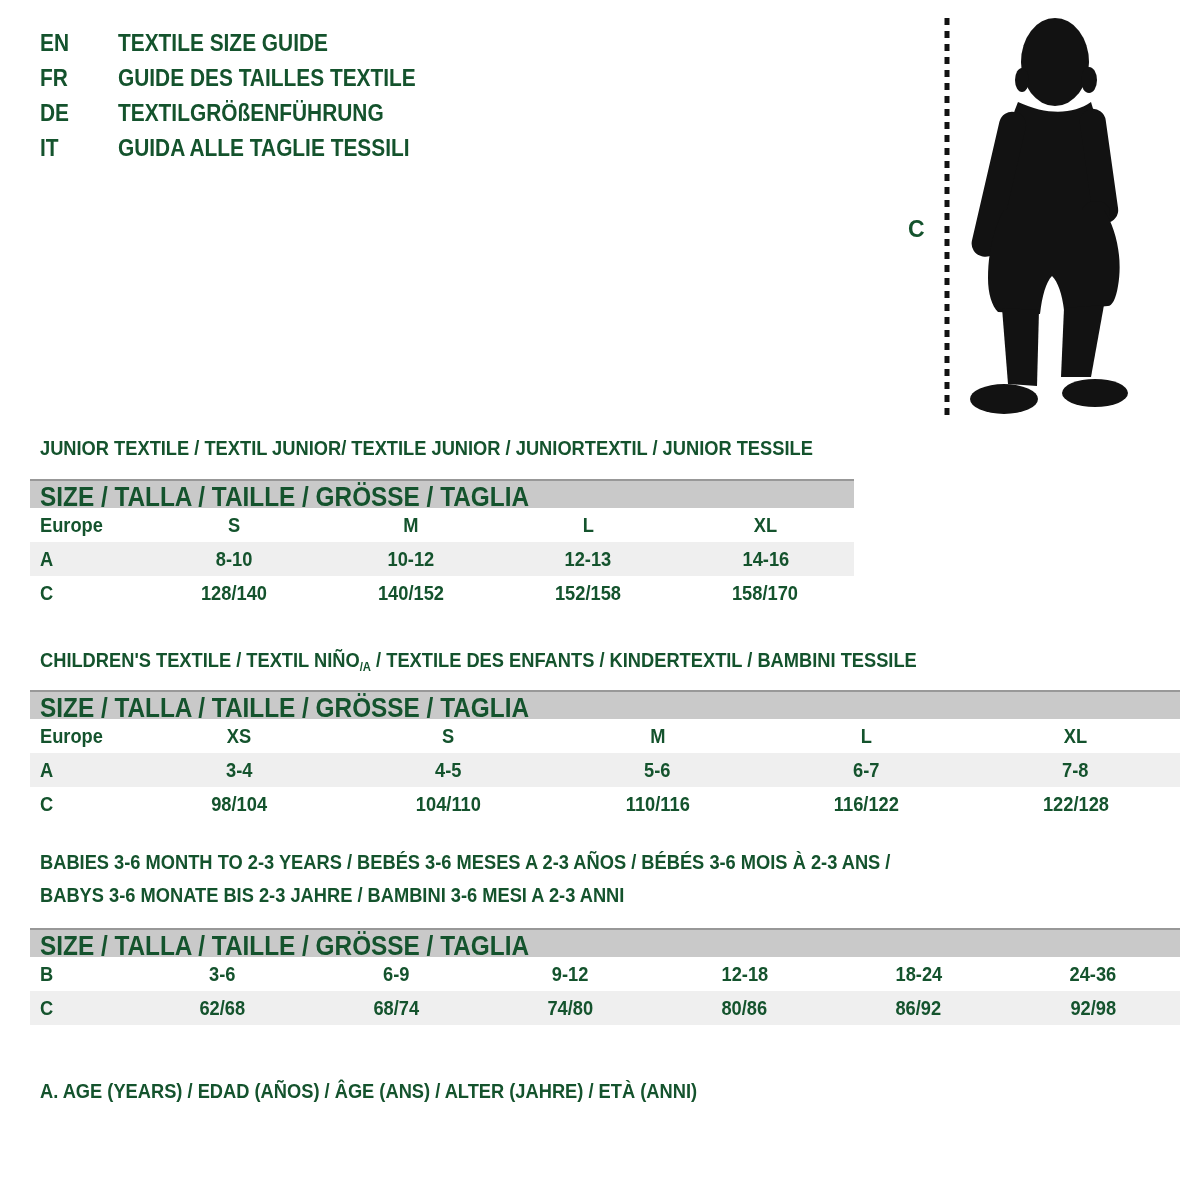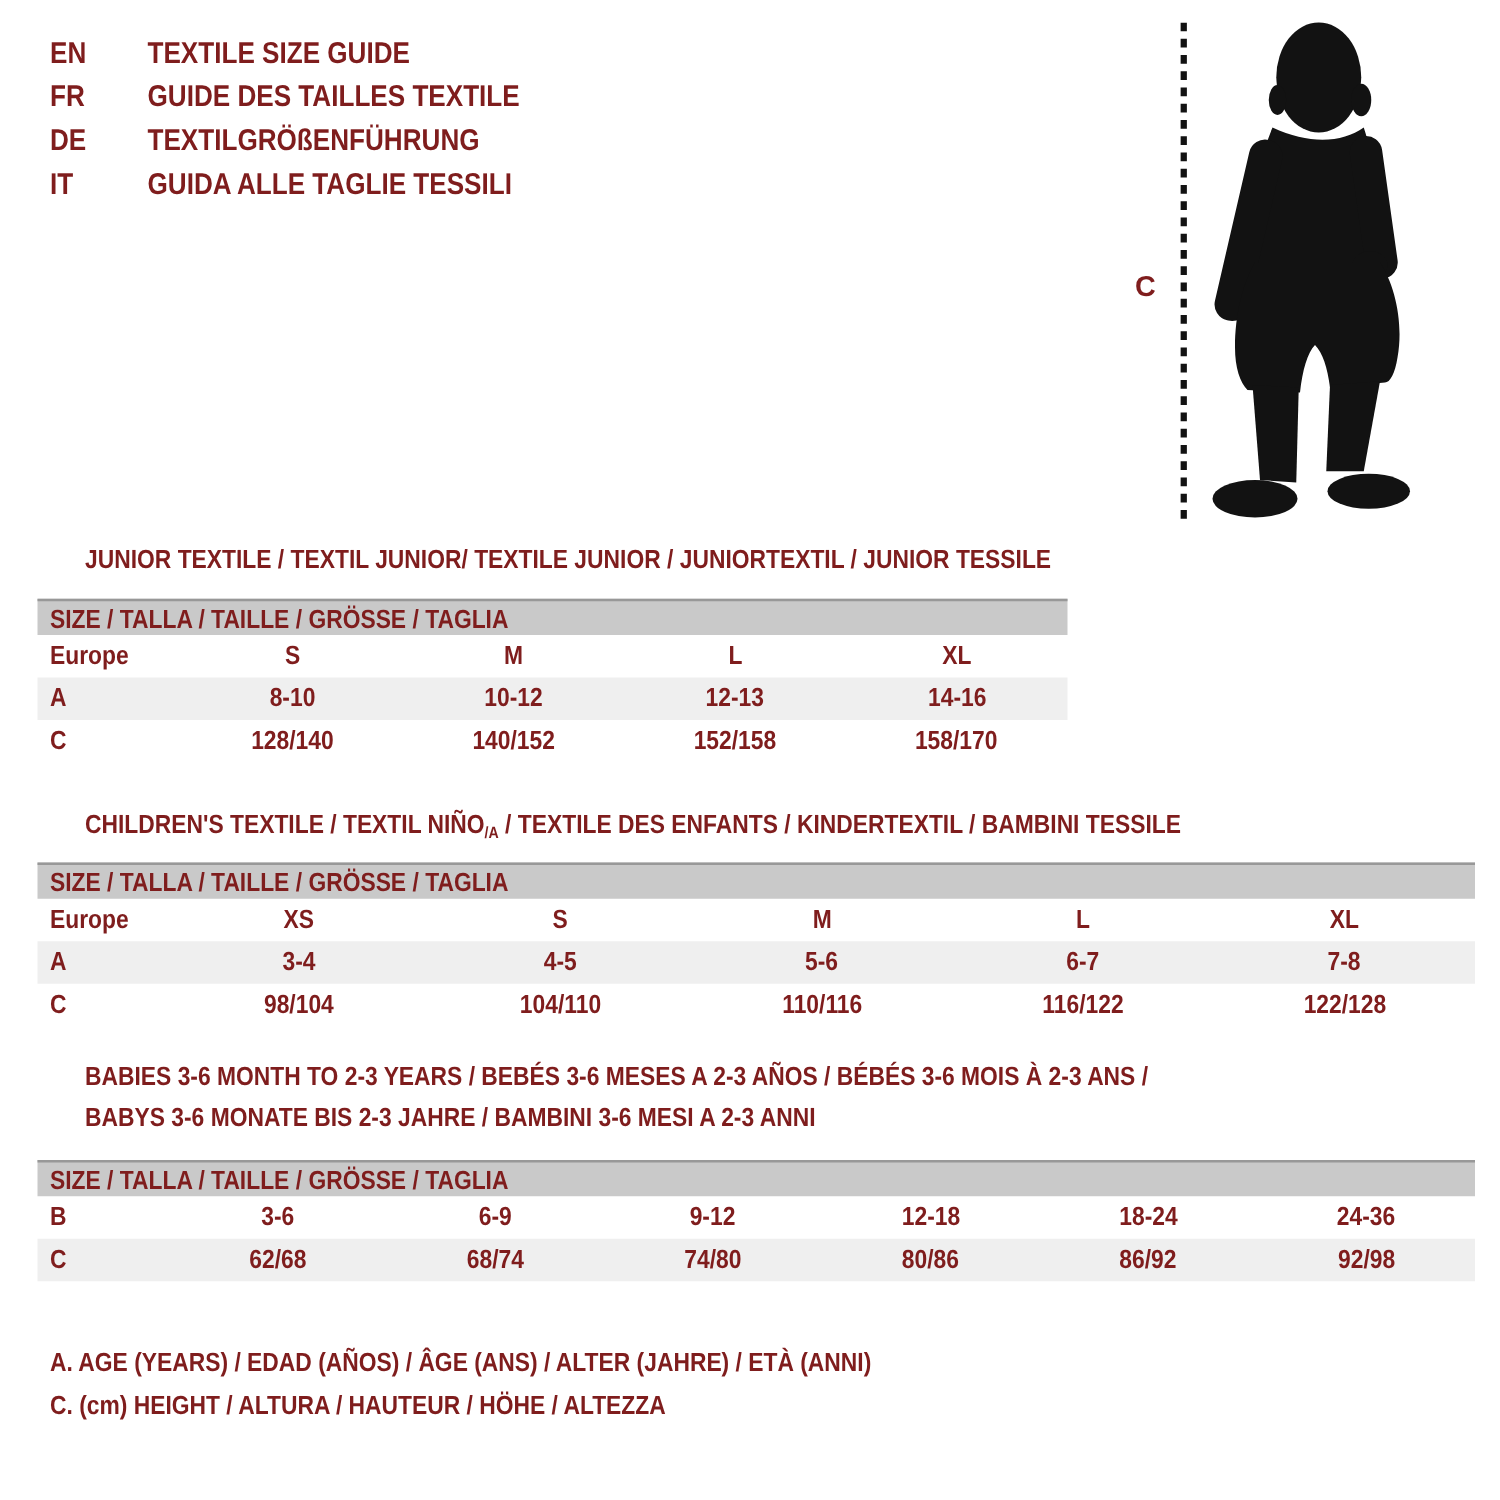--- a/index.html
+++ b/index.html
@@ -2,21 +2,21 @@
 <html><head>
 <meta charset="utf-8">
 <style>
   html, body { margin: 0; padding: 0; background: #ffffff; }
   .canvas {
     position: relative;
     width: 1200px;
     height: 1200px;
     background: #ffffff;
     font-family: "Liberation Sans", sans-serif;
-    color: #7f1d1d;
+    color: #14532d;
     overflow: hidden;
   }
   .cnd {
     display: inline-block;
     transform: scaleX(0.87);
     transform-origin: 0 50%;
     white-space: nowrap;
   }
   .cnd-c { transform-origin: 50% 50%; }
 
@@ -29,38 +29,38 @@
   
   .dash-line-svg { position: absolute; left: 942px; top: 18px; }
   .measure-label {
     position: absolute; left: 908px; top: 216px;
     font-weight: bold; font-size: 23px;
   }
   .baby-svg { position: absolute; left: 958px; top: 14px; }
 
   
   .sec-title { position: absolute; left: 40px; font-weight: bold; font-size: 21px; }
-  .sec-title .title-line { line-height: 33px; height: 33px; margin-left: 28px; }
+  .sec-title .title-line { line-height: 33px; height: 33px; }
   .subscript { font-size: 13px; vertical-align: -4px; }
   #section-title-0 { top: 431px; }
   #section-title-1 { top: 643px; }
   #section-title-2 { top: 845px; }
 
   
   .size-table { position: absolute; left: 30px; }
   .t-junior   { top: 479px; width: 824px; }
   .t-children { top: 690px; width: 1150px; }
   .t-babies   { top: 928px; width: 1150px; }
   .table-header {
     height: 29px;
     background: #c9c9c9;
     border-top: 2px solid #989898;
-    display: flex; align-items: flex-end;
+    display: flex; align-items: flex-start;
     padding-left: 10px;
-    font-weight: bold; font-size: 21px;
+    font-weight: bold; font-size: 28px;
     box-sizing: border-box;
   }
   .t-row { display: flex; height: 34px; align-items: center; font-weight: bold; font-size: 21px; }
   .t-row.shaded { background: #efefef; }
   .t-label { width: 105px; padding-left: 10px; box-sizing: border-box; flex: none; }
   .t-junior .t-label { width: 115px; }
   .t-cell { flex: 1; text-align: center; }
 
   
   .legend { position: absolute; left: 40px; top: 1069px; }
@@ -198,18 +198,15 @@
         <div class="t-cell"><span class="cnd cnd-c">80/86</span></div>
         <div class="t-cell"><span class="cnd cnd-c">86/92</span></div>
         <div class="t-cell"><span class="cnd cnd-c">92/98</span></div>
       </div>
     </div>
 
   <div class="legend">
     <div class="legend-row">
       <span class="cnd">A. AGE (YEARS) / EDAD (AÑOS) / ÂGE (ANS) / ALTER (JAHRE) / ETÀ (ANNI)</span>
     </div>
-    <div class="legend-row">
-      <span class="cnd">C. (cm) HEIGHT / ALTURA / HAUTEUR / HÖHE / ALTEZZA</span>
-    </div>
   </div>
 
 </div>
 
 </body></html>

